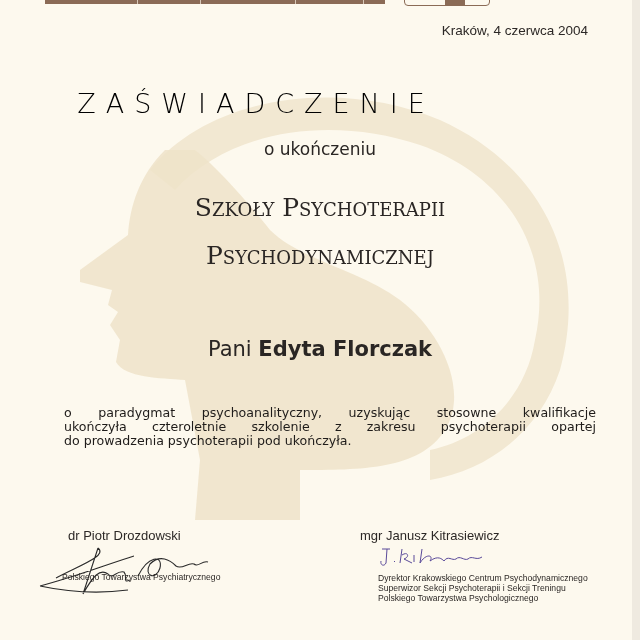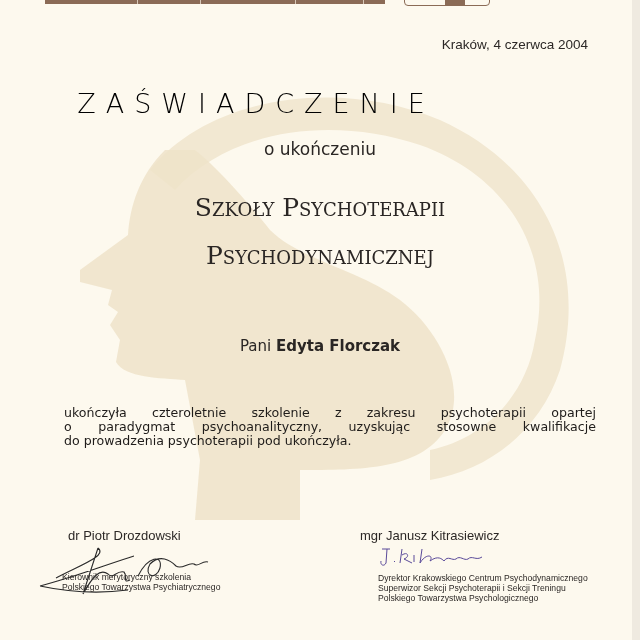--- a/index.html
+++ b/index.html
@@ -4,27 +4,27 @@
 <style>
   html, body { margin:0; padding:0; }
   body { width:640px; height:640px; overflow:hidden; background:#fdfaf0; position:relative; font-family:"DejaVu Sans", sans-serif; color:#2a2624; }
   .page { position:absolute; left:0; top:0; width:632px; height:640px; background:#fdf9ee; }
   .edge-right { position:absolute; right:0; top:0; width:8px; height:640px; background:#efeae0; }
   .top-band { position:absolute; left:45px; top:0; width:340px; height:4px; background:#8b6b56; }
   .top-band .sep { position:absolute; top:0; width:1px; height:4px; background:#d8c8b8; }
   .top-box { position:absolute; left:404px; top:-6px; width:84px; height:10px; border:1.5px solid #8b6b56; border-radius:4px; background:#fdf9ee; overflow:hidden; }
   .top-box .fill { position:absolute; left:40px; top:0; width:20px; height:10px; background:#8b6b56; }
   .watermark { position:absolute; left:0; top:0; width:640px; height:640px; }
-  .date { position:absolute; right:52px; top:37px; font-family:"Liberation Sans", sans-serif; font-size:13.5px; color:#2c2826;padding-left:20px; }
+  .date { position:absolute; right:52px; top:23px; font-family:"Liberation Sans", sans-serif; font-size:13.5px; color:#2c2826;padding-left:20px; }
   .title { position:absolute; left:0; width:512px; top:88px; text-align:center; font-family:"DejaVu Sans", sans-serif; font-size:27px; letter-spacing:10px; color:#000000; font-weight:300; }
   .subtitle { position:absolute; left:0; width:640px; top:139px; text-align:center; font-size:17px; color:#2a2624; }
   .school { position:absolute; left:0; width:640px; text-align:center; font-family:"DejaVu Serif", serif; color:#2a2624; font-variant:small-caps; font-size:25px; }
   .school.l1 { top:193px; }
   .school.l2 { top:241px; }
-  .recipient { position:absolute; left:0; width:640px; top:337px; text-align:center; font-size:15px; }
+  .recipient { position:absolute; left:0; width:640px; top:337px; text-align:center; font-size:21px; }
   .recipient b { font-weight:bold; }
   .body-text { position:absolute; left:64px; width:532px; top:406px; font-size:12.6px; line-height:14px; text-align:justify; color:#1f1c1a; }
   .body-text .line { display:block; text-align:justify; text-align-last:justify; }
   .body-text .line.last { text-align-last:left; }
   .sig { position:absolute; font-family:"Liberation Sans", sans-serif; }
   .sig .name { font-size:13px; color:#2c2826; }
   .sig .role { font-size:8.6px; line-height:10px; color:#2c2826; }
   .sig-left { left:68px; top:528px; }
   .sig-left .role { position:absolute; left:-6px; top:44px; width:260px; }
   .sig-right { left:360px; top:528px; }
@@ -61,32 +61,31 @@
 
 <div class="school l1">Szkoły Psychoterapii</div>
 <div class="school l2">Psychodynamicznej</div>
 
 <div class="recipient">
   <span>Pani</span>
   <b>Edyta Florczak</b>
 </div>
 
 <div class="body-text">
+  <span class="line">o paradygmat psychoanalityczny, uzyskując stosowne kwalifikacje</span>
   <span class="line">ukończyła czteroletnie szkolenie z zakresu psychoterapii opartej</span>
-  <span class="line">o paradygmat psychoanalityczny, uzyskując stosowne kwalifikacje</span>
   <span class="line last">do prowadzenia psychoterapii pod ukończyła.</span>
 </div>
 
 <div class="sig sig-left">
   <div class="name">dr Piotr Drozdowski</div>
   <svg class="scribble" style="left:-30px;top:18px" width="200" height="60" viewBox="0 0 200 60">
     <path d="M18 32 C 40 20, 70 10, 60 2 M60 2 L 45 48 M45 48 C 55 30, 62 22, 70 28 C 75 34, 78 24, 86 26 C 90 30, 84 38, 92 34 M2 40 C 40 30, 70 18, 96 10 M100 30 C 110 10, 125 8, 122 22 C 118 35, 105 30, 112 18 C 122 8, 132 14, 138 20 C 144 24, 150 16, 156 18 C 160 22, 164 14, 170 16 M2 40 C 30 46, 60 48, 90 44" stroke="#2a2a2a" stroke-width="1.1" fill="none"></path>
   </svg>
   <div class="role">
-    <div>Kierownik merytoryczny szkolenia</div>
     <div>Polskiego Towarzystwa Psychiatrycznego</div>
   </div>
 </div>
 
 <div class="sig sig-right">
   <div class="name">mgr Janusz Kitrasiewicz</div>
   <svg class="scribble" style="left:18px;top:17px" width="120" height="24" viewBox="0 0 120 24">
     <path d="M4 4 L 12 4 M9 4 L 8 18 C 6 22, 2 20, 3 16 M16 16 L 17 17 M24 4 L 22 18 M24 10 C 30 6, 32 12, 26 14 L 34 18 M36 10 L 36 17 M44 4 L 42 18 C 48 8, 56 10, 52 16 C 60 10, 64 14, 66 16 C 70 10, 74 16, 78 14 C 82 10, 86 16, 90 14 C 94 10, 98 16, 104 12" stroke="#5a4a9a" stroke-width="1" fill="none"></path>
   </svg>
   <div class="role">

